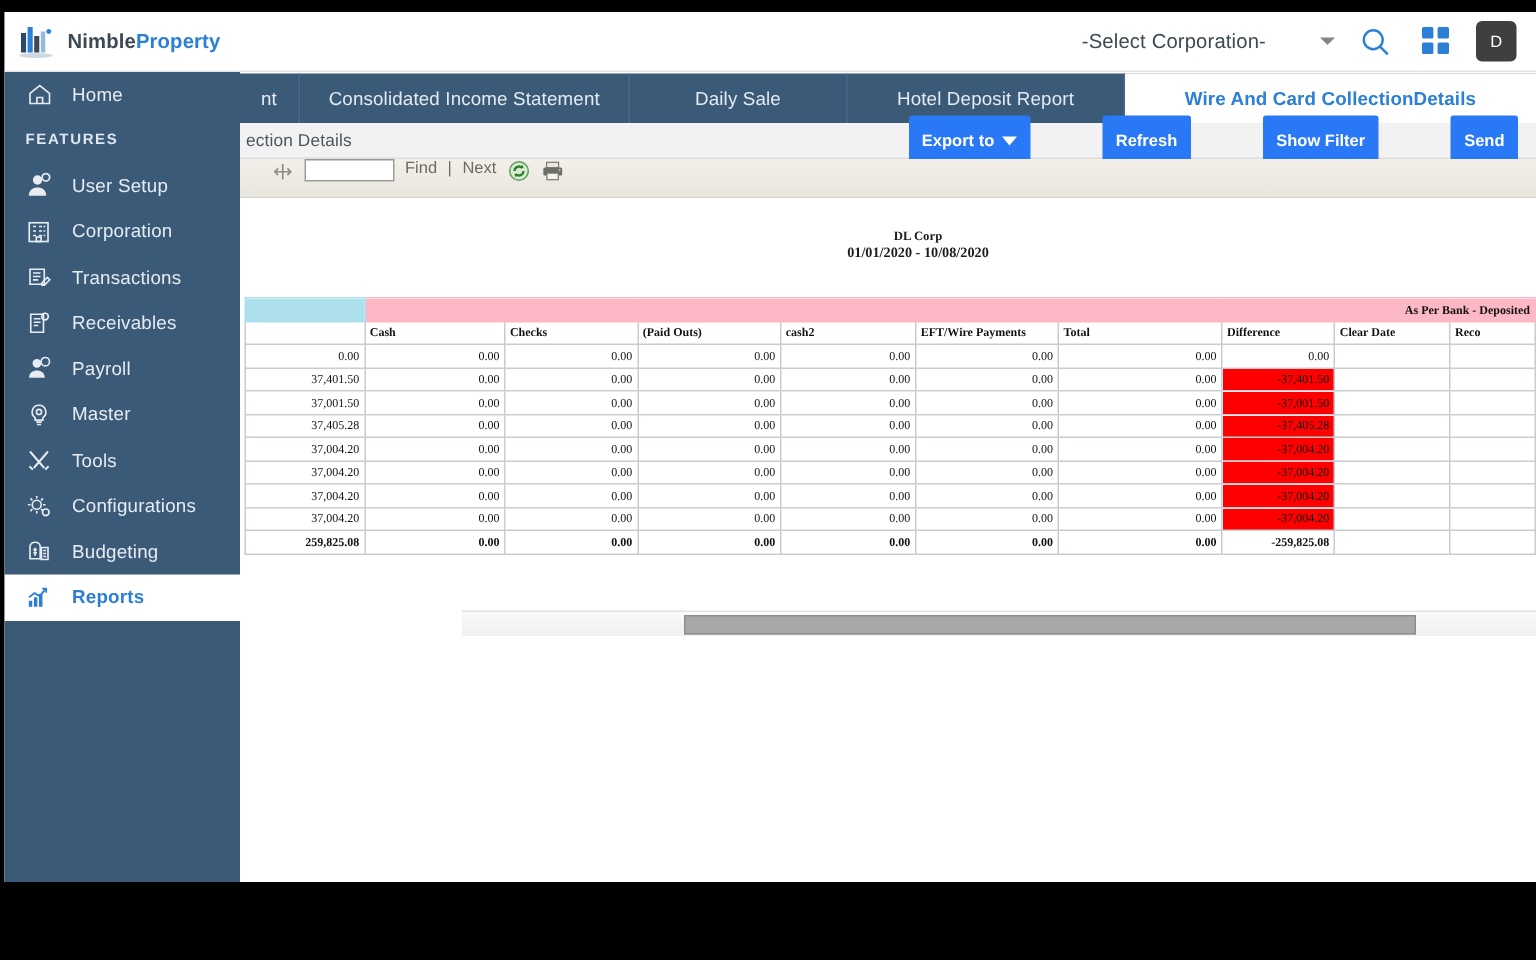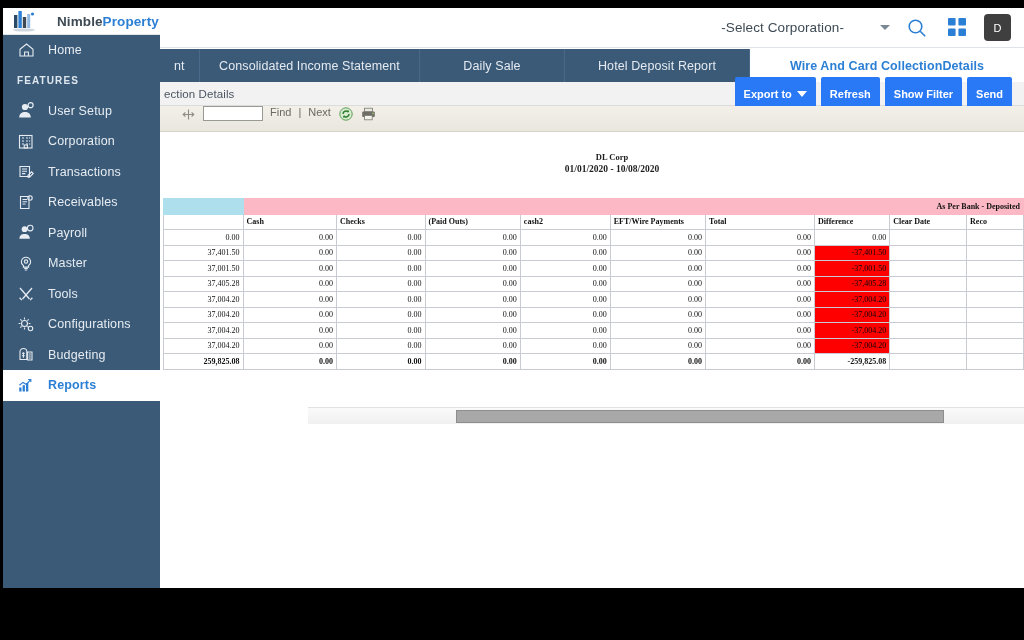--- a/index.html
+++ b/index.html
@@ -20,22 +20,22 @@
   }
 
   
   #sidebar {
     position: absolute; left: 0; top: 0;
     width: 157px; height: 580px;
     background: #3b5a78;
     z-index: 30;
   }
   .brand {
-    height: 27px; background: #ffffff;
-    display: flex; align-items: center; gap: 19px;
+    height: 40px; background: #ffffff;
+    display: flex; align-items: center; gap: 7px;
     padding-left: 9px;
     border-bottom: 1px solid #e3e7ea;
   }
   .brand-logo { width: 26px; height: 24px; position: relative; flex: none; }
   .brand-name { font-size: 13.5px; font-weight: bold; letter-spacing: .1px; }
   .brand-name .n1 { color: #3d4a54; }
   .brand-name .n2 { color: #2b7fd4; }
 
   .nav-item {
     height: 30.5px;
@@ -96,21 +96,21 @@
     border-bottom: 1px solid #dcdcdc;
     display: flex; align-items: center; gap: 36px;
   }
   .crumb { font-size: 11.5px; color: #4a5560; padding-left: 4px; letter-spacing: .1px; white-space: nowrap; }
   .actbtns { margin-left: auto; display: flex; align-items: center; gap: 5px; padding-right: 12px; }
   .btn {
     background: #2979f7; color: #fff;
     font-size: 11px; font-weight: bold;
     height: 19px; padding: 17px 9px; border-radius: 2px;
     display: flex; align-items: center; justify-content: center; gap: 5px;
-    white-space: nowrap; cursor: pointer;
+    white-space: nowrap; cursor: pointer; margin-left: 43px;
   }
   .btn .dcaret { width: 0; height: 0; border-left: 5px solid transparent; border-right: 5px solid transparent; border-top: 6px solid #fff; }
 
   
   #viewer {
     position: absolute; left: 157px; top: 98px; right: 0; bottom: 0;
     background: #ffffff;
   }
   #rptoolbar {
     height: 26px;

